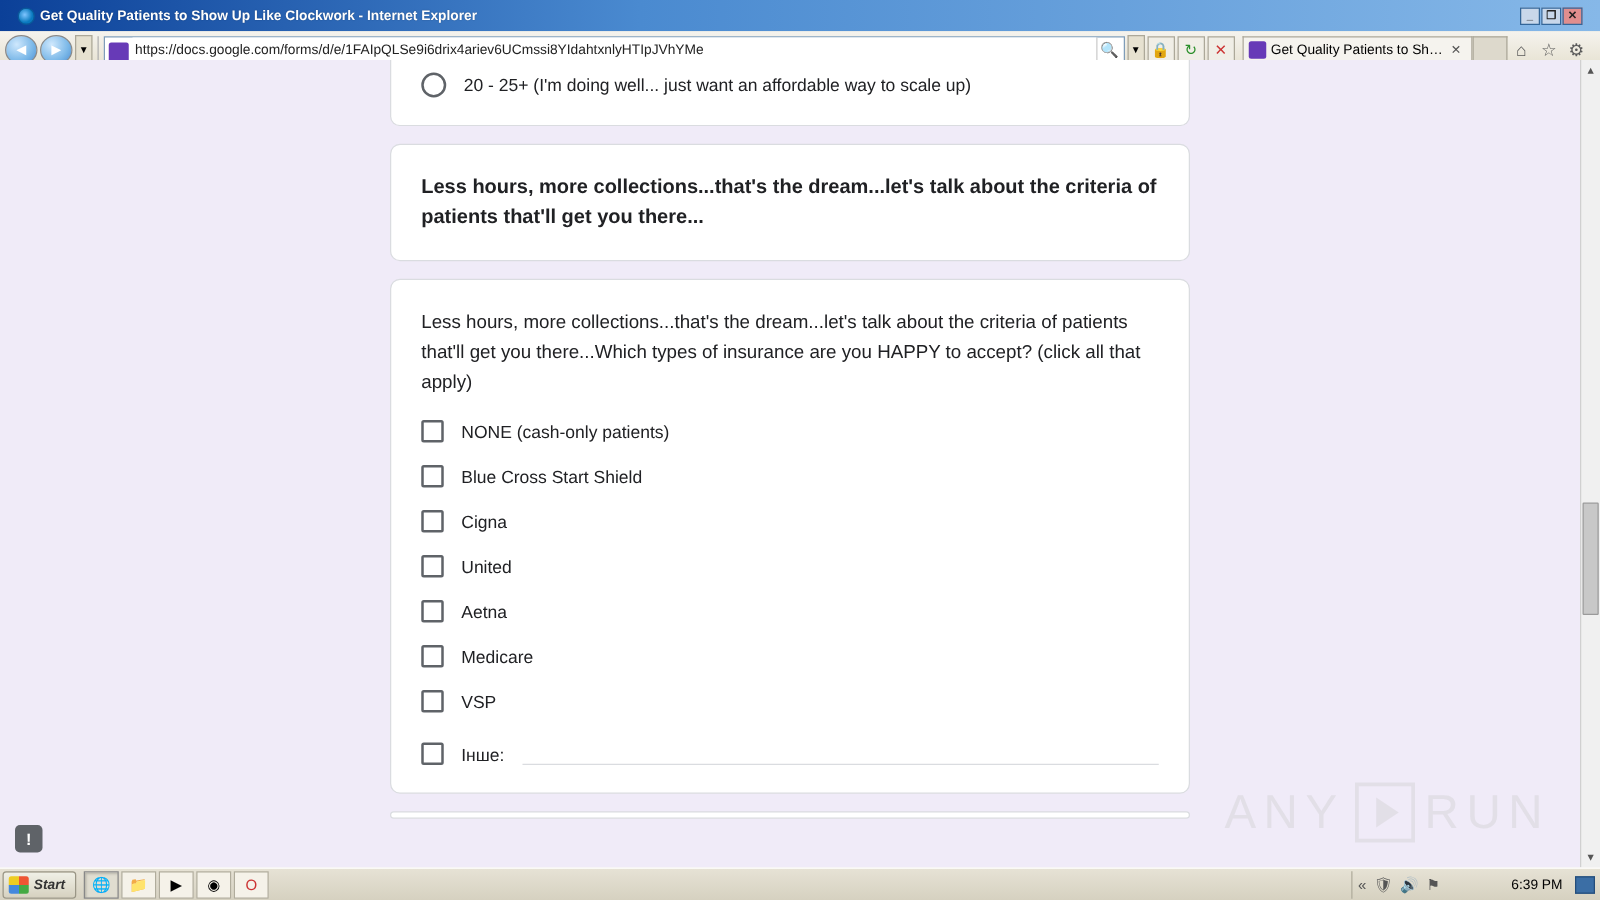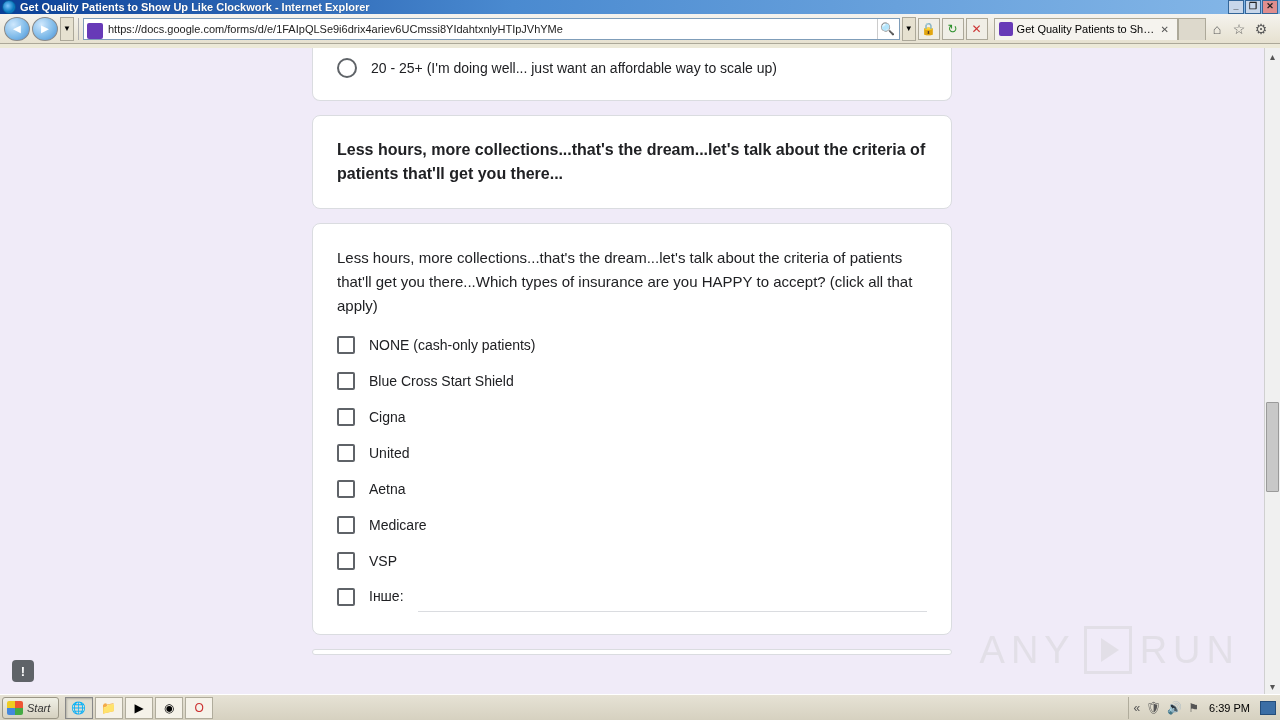--- a/index.html
+++ b/index.html
@@ -10,27 +10,27 @@
   width: 1280px;
   height: 720px;
   overflow: hidden;
   position: relative;
 }
 
 
 .titlebar {
   background: linear-gradient(to bottom, #0a246a 0%, #3a6ea5 50%, #0a246a 100%);
   background: linear-gradient(to right, #0b4098 0%, #4a8ad0 40%, #86b8e8 100%);
-  height: 14px;
+  height: 25px;
   display: flex;
   align-items: center;
   color: #fff;
   font-size: 11px;
   font-weight: bold;
-  padding: 0 2px;
+  padding: 0 14px;
 }
 .titlebar .ie-icon {
   width: 14px; height: 14px; margin-right: 4px;
   background: radial-gradient(circle at 40% 40%, #7fc5ff, #0a7abf 60%);
   border-radius: 50%;
   border: 1px solid #0a5a9a;
 }
 .titlebar .title-text { flex: 1; text-shadow: 0 0 1px rgba(0,0,0,0.4); }
 .titlebar .win-controls { display: flex; gap: 1px; }
 .titlebar .win-btn {
@@ -219,21 +219,21 @@
   border: 2px solid #5f6368;
   border-radius: 2px;
   flex-shrink: 0;
 }
 .option-label {
   font-size: 14px;
   color: #202124;
 }
 .other-row {
   display: flex;
-  align-items: flex-start;
+  align-items: flex-end;
   gap: 14px;
   margin-top: 18px;
 }
 .other-label { font-size: 14px; color: #202124; }
 .other-input {
   flex: 1;
   border: none;
   border-bottom: 1px solid #dadce0;
   height: 24px;
   outline: none;
@@ -300,21 +300,21 @@
 }
 .start-btn {
   height: 22px;
   padding: 0 8px 0 4px;
   margin: 0 2px;
   background: linear-gradient(to bottom, #f0f0e6, #d6d1c0);
   border: 1px solid #9a9686;
   border-radius: 3px;
   display: flex; align-items: center; gap: 4px;
   font-size: 11px;
-  font-weight: normal;
+  font-weight: bold;
   font-style: italic;
   color: #333;
 }
 .start-btn .flag {
   width: 16px; height: 14px;
   background: conic-gradient(#e53 0 25%, #4a4 0 50%, #48d 0 75%, #ec2 0);
   border-radius: 2px;
 }
 .task-items { display:flex; gap:2px; margin-left:4px;}
 .task-item {
@@ -328,21 +328,21 @@
 .tray {
   margin-left: auto;
   display: flex;
   align-items: center;
   gap: 6px;
   padding: 0 4px;
   border-left: 1px solid #b0ac9c;
   height: 22px;
 }
 .tray .tray-icon { font-size: 12px; color:#555;}
-.tray .clock { font-size: 11px; padding: 0 4px;}
+.tray .clock { font-size: 11px; padding: 0 4px; margin-left: 47px;}
 .tray .desk { width: 16px; height: 14px; background: #3b6ea5; border: 1px solid #244d7a;}
 </style>
 </head>
 <body>
 
 <div class="titlebar">
   <div class="ie-icon"></div>
   <div class="title-text">Get Quality Patients to Show Up Like Clockwork - Internet Explorer</div>
   <div class="win-controls">
     <div class="win-btn">_</div>

